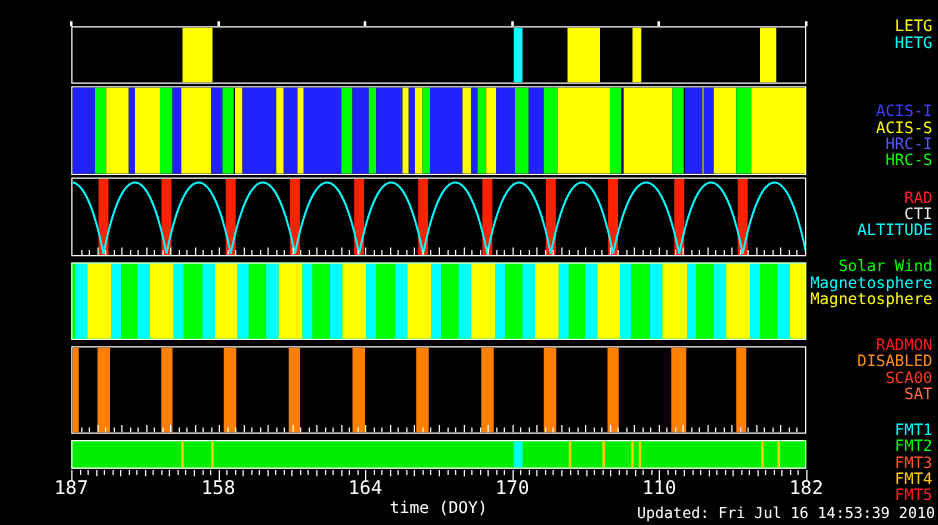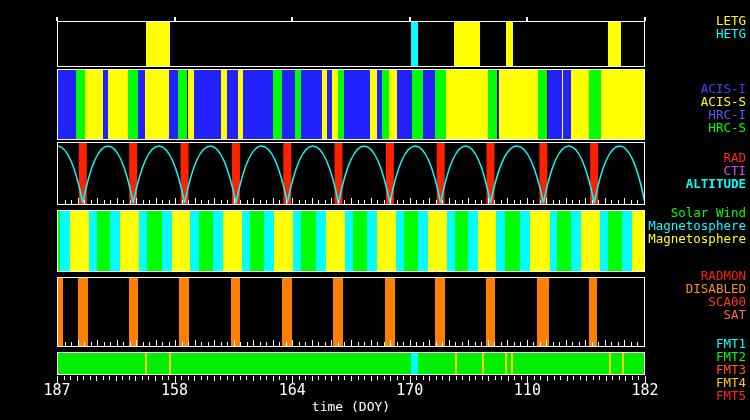--- a/index.html
+++ b/index.html
@@ -460,30 +460,31 @@
     </div>
   <div id="xlabs">
       <div class="xlab" style="left: 57px;">187</div>
       <div class="xlab" style="left: 174.6px;">158</div>
       <div class="xlab" style="left: 292.2px;">164</div>
       <div class="xlab" style="left: 409.8px;">170</div>
       <div class="xlab" style="left: 527.4px;">110</div>
       <div class="xlab" style="left: 645px;">182</div>
     </div>
   <div class="xlabel">time (DOY)</div>
+  <div class="updated">Updated: Fri Jul 16 14:53:39 2010</div>
   <div id="rlabels">
       <div class="rlabel" style="top: 14px; color: rgb(255, 255, 0);">LETG</div>
       <div class="rlabel" style="top: 27px; color: rgb(0, 255, 255);">HETG</div>
       <div class="rlabel" style="top: 82px; color: rgb(64, 64, 255);">ACIS-I</div>
       <div class="rlabel" style="top: 95px; color: rgb(255, 255, 0);">ACIS-S</div>
       <div class="rlabel" style="top: 108px; color: rgb(88, 88, 255);">HRC-I</div>
       <div class="rlabel" style="top: 121px; color: rgb(0, 255, 0);">HRC-S</div>
       <div class="rlabel" style="top: 151px; color: rgb(255, 34, 34);">RAD</div>
-      <div class="rlabel" style="top: 164px; color: #d946ef;">CTI</div>
-      <div class="rlabel" style="top: 177px; color: rgb(0, 255, 255); font-weight: bold;">ALTITUDE</div>
+      <div class="rlabel" style="top: 164px; color: #e5e5e5;">CTI</div>
+      <div class="rlabel" style="top: 177px; color: rgb(0, 255, 255);">ALTITUDE</div>
       <div class="rlabel" style="top: 206px; color: rgb(0, 255, 0);">Solar Wind</div>
       <div class="rlabel" style="top: 219px; color: rgb(0, 255, 255);">Magnetosphere</div>
       <div class="rlabel" style="top: 232px; color: rgb(255, 255, 0);">Magnetosphere</div>
       <div class="rlabel" style="top: 269px; color: rgb(255, 26, 26);">RADMON</div>
       <div class="rlabel" style="top: 282px; color: rgb(255, 140, 26);">DISABLED</div>
       <div class="rlabel" style="top: 295px; color: rgb(255, 59, 26);">SCA00</div>
       <div class="rlabel" style="top: 308px; color: rgb(255, 107, 51);">SAT</div>
       <div class="rlabel" style="top: 337px; color: rgb(0, 255, 255);">FMT1</div>
       <div class="rlabel" style="top: 350px; color: rgb(0, 255, 0);">FMT2</div>
       <div class="rlabel" style="top: 363px; color: rgb(255, 85, 34);">FMT3</div>

